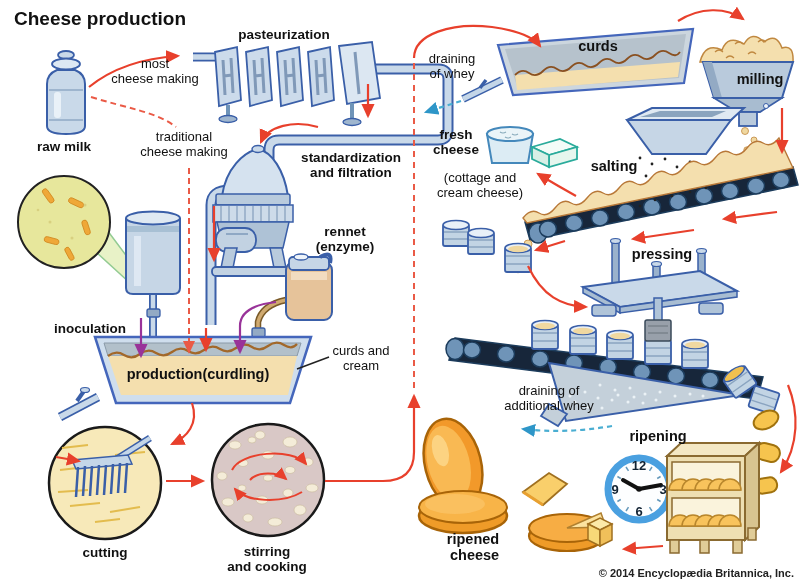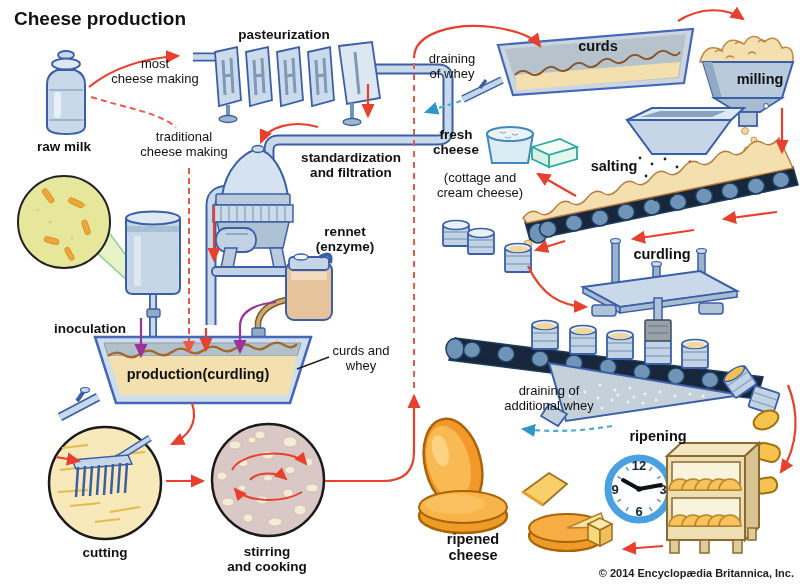--- a/index.html
+++ b/index.html
@@ -3,21 +3,21 @@
 <meta charset="utf-8">
 <style>
   html,body{margin:0;padding:0;background:#fff;}
   .canvas{position:relative;width:800px;height:586px;background:#fff;overflow:hidden;
           font-family:"Liberation Sans",sans-serif;border-radius:16px;}
   .canvas svg{position:absolute;left:0;top:0;}
   .lbl{position:absolute;color:#111;text-align:center;white-space:pre-line;
        transform:translateX(-50%);line-height:1.12;font-size:13px;}
   .b{font-weight:700;}
   .s14{font-size:13.5px;}
-  .s15{font-size:14.5px;}
+  .s15{font-size:14.5px;text-align:right;}
   .title{position:absolute;left:14px;top:8px;font-size:19px;font-weight:700;color:#111;}
   .copy{position:absolute;right:6px;top:567px;font-size:11px;font-weight:700;color:#222;}
   .clknum{position:absolute;transform:translateX(-50%);font-size:13px;font-weight:700;color:#123;}
 </style>
 </head>
 <body>
 
 <div class="canvas">
 
 <svg width="800" height="586" viewBox="0 0 800 586">
@@ -505,34 +505,34 @@
   <div class="lbl b s14" style="left:284px;top:27px">pasteurization</div>
   <div class="lbl" style="left:184px;top:130px">traditional
 cheese making</div>
   <div class="lbl b s14" style="left:351px;top:150px">standardization
 and filtration</div>
   <div class="lbl b s14" style="left:345px;top:224px">rennet
 (enzyme)</div>
   <div class="lbl b s14" style="left:90px;top:321px">inoculation</div>
   <div class="lbl b s15" style="left:198px;top:366px">production(curdling)</div>
   <div class="lbl" style="left:361px;top:344px">curds and
-whey</div>
+cream</div>
   <div class="lbl b s14" style="left:105px;top:545px">cutting</div>
   <div class="lbl b s14" style="left:267px;top:544px">stirring
 and cooking</div>
   <div class="lbl" style="left:452px;top:52px">draining
 of whey</div>
   <div class="lbl b s15" style="left:598px;top:38px">curds</div>
   <div class="lbl b s15" style="left:760px;top:71px">milling</div>
   <div class="lbl b s14" style="left:456px;top:127px">fresh
 cheese</div>
   <div class="lbl" style="left:480px;top:171px">(cottage and
 cream cheese)</div>
   <div class="lbl b s15" style="left:614px;top:158px">salting</div>
-  <div class="lbl b s15" style="left:662px;top:246px">curdling</div>
+  <div class="lbl b s15" style="left:662px;top:246px">pressing</div>
   <div class="lbl" style="left:549px;top:384px">draining of
 additional whey</div>
   <div class="lbl b s15" style="left:658px;top:428px">ripening</div>
   <div class="lbl b s15" style="left:473px;top:531px">ripened
 cheese</div>
 
   <div class="clknum" style="left:639px;top:458px">12</div>
   <div class="clknum" style="left:663px;top:482px">3</div>
   <div class="clknum" style="left:639px;top:504px">6</div>
   <div class="clknum" style="left:615px;top:482px">9</div>

